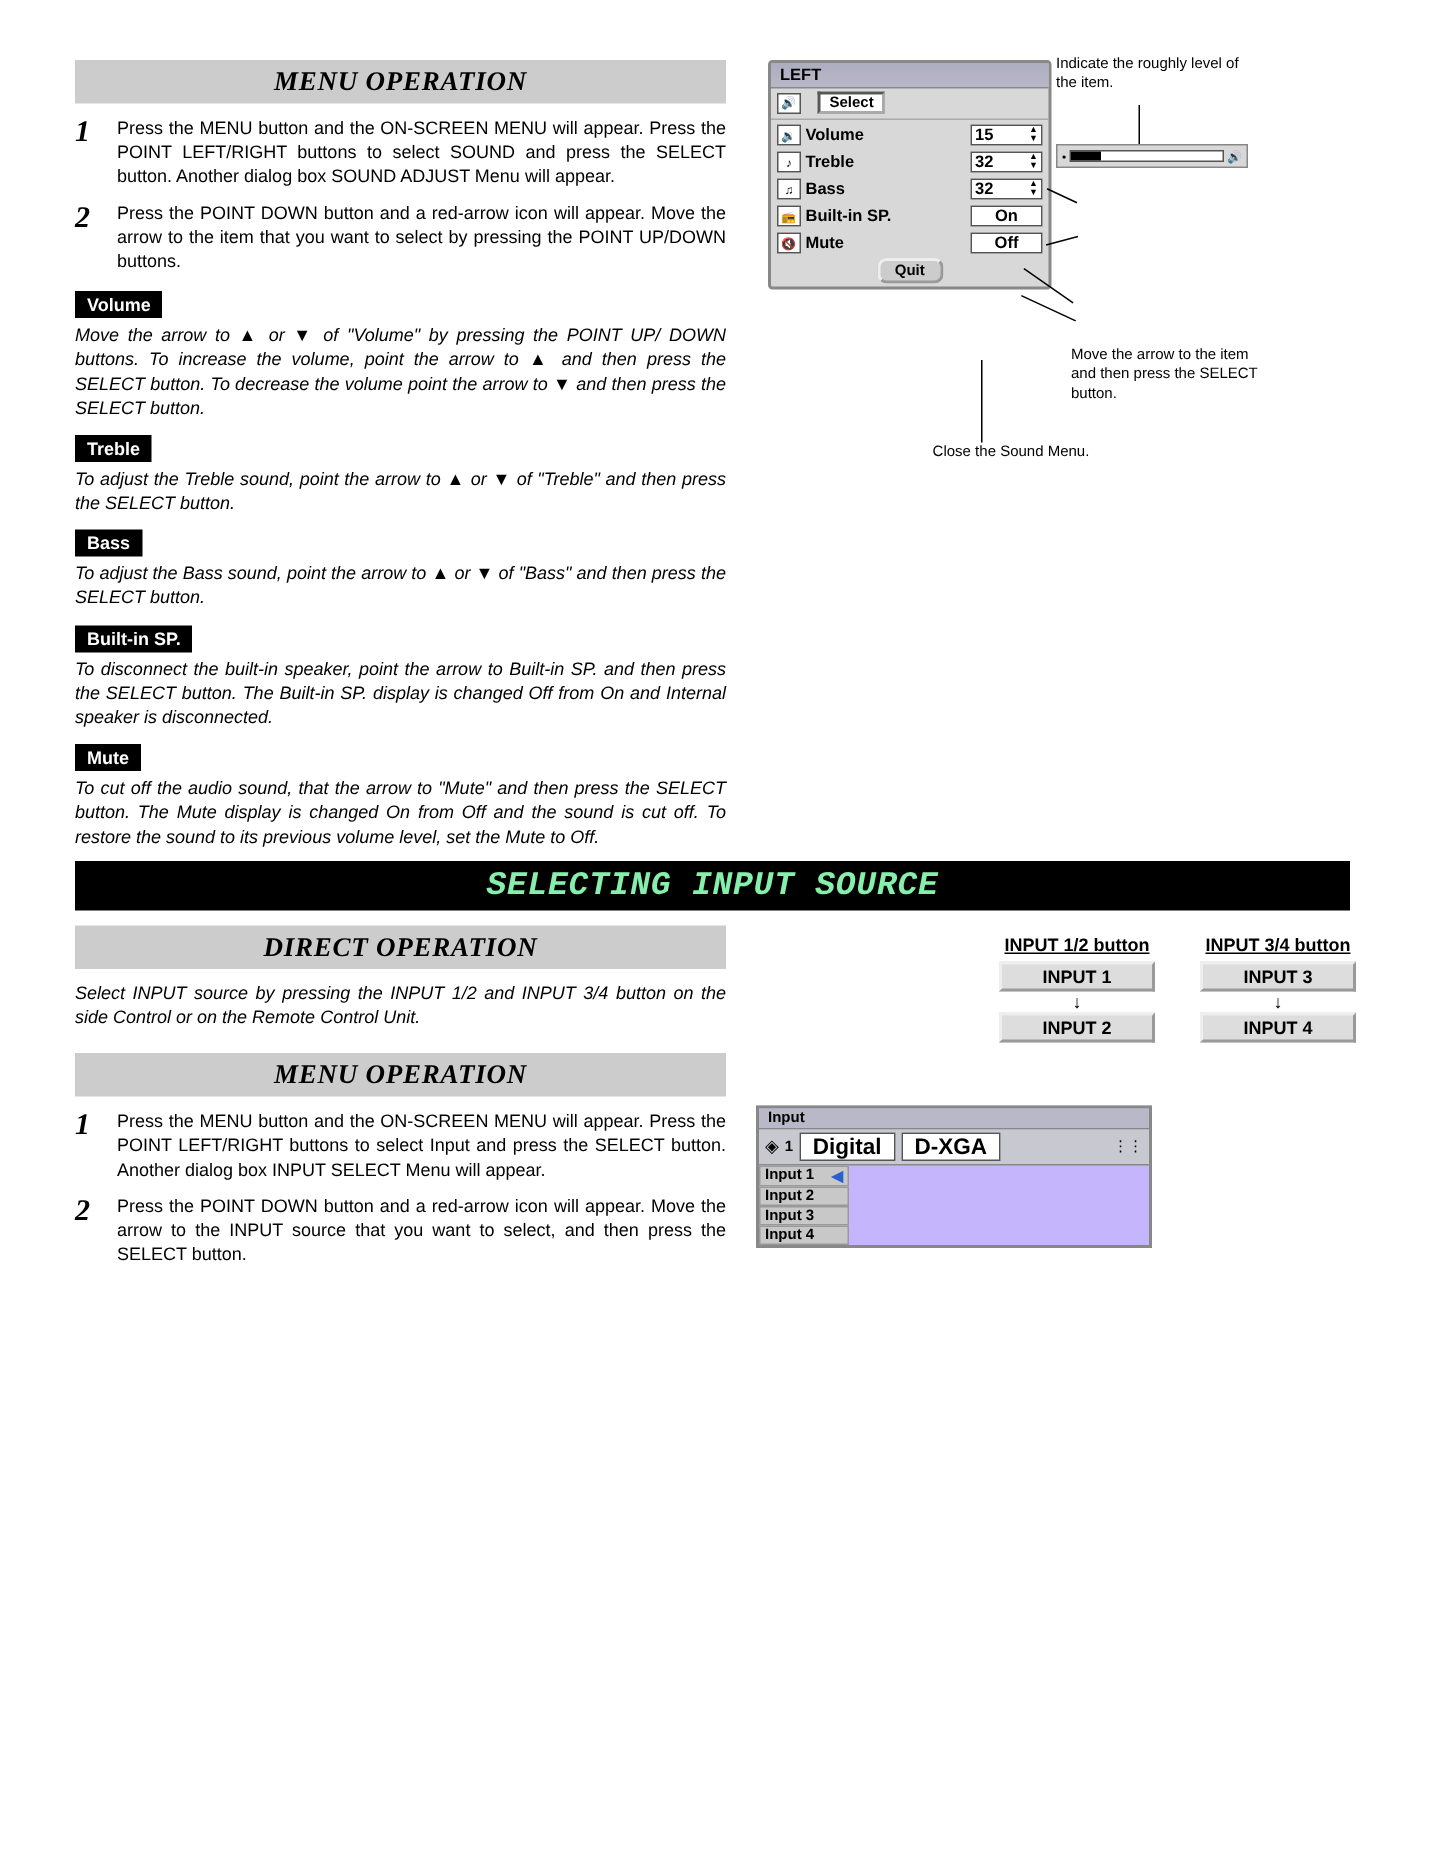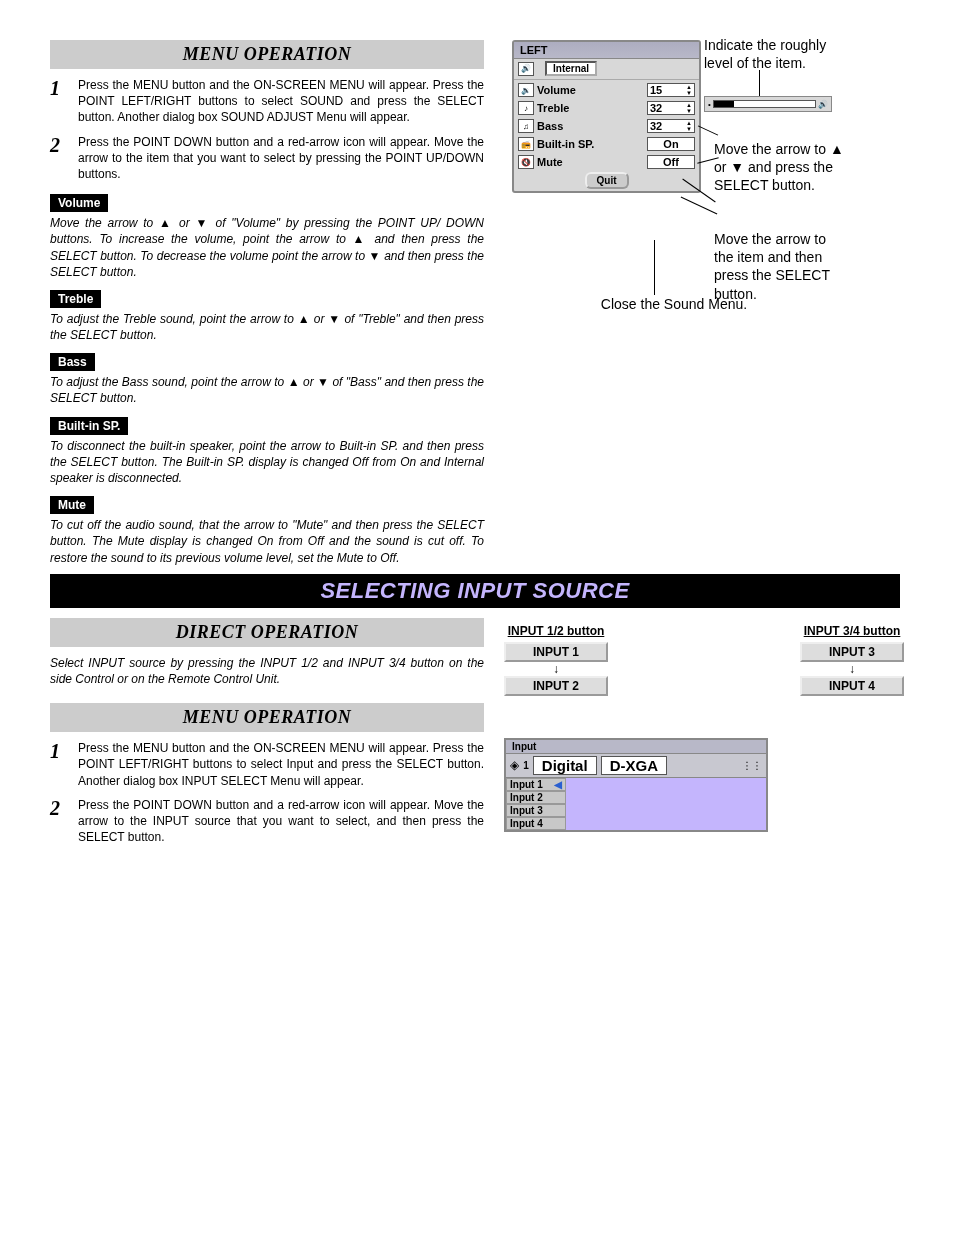--- a/index.html
+++ b/index.html
@@ -1,20 +1,20 @@
 <!DOCTYPE html>
 <html><head>
 <meta charset="utf-8">
 <style>
   body { font-family: Arial, Helvetica, sans-serif; font-size: 12px; color: #000; margin: 0; padding: 40px 50px; width: 954px; box-sizing: border-box; background: #fff; }
   .row { display: flex; gap: 20px; }
   .col-left { flex: 1; }
   .col-right { width: 400px; }
   .section-bar { background: #ccc; font-size: 18px; font-weight: bold; font-style: italic; padding: 4px 25px; font-family: Georgia, 'Times New Roman', serif; letter-spacing: 0.5px; text-align: center; }
-  .big-bar { background: #000; color: #c4b5fd; font-size: 22px; font-weight: bold; font-style: italic; text-align: center; padding: 4px 0; margin: 6px 4px 10px 0; font-family: Liberation Sans, sans-serif; letter-spacing: 0.5px; }
+  .big-bar { background: #000; color: #86efac; font-size: 22px; font-weight: bold; font-style: italic; text-align: center; padding: 4px 0; margin: 6px 4px 10px 0; font-family: Liberation Mono, monospace; letter-spacing: 0.5px; }
   ol.steps { list-style: none; padding: 0; margin: 8px 0 12px 0; }
   ol.steps li { display: flex; margin-bottom: 8px; }
   .step-num { font-family: Georgia, serif; font-style: italic; font-weight: bold; font-size: 20px; width: 28px; flex-shrink: 0; }
   .step-text { text-align: justify; line-height: 1.35; }
   .label-box { background: #000; color: #fff; display: inline-block; padding: 2px 8px; font-weight: bold; margin-bottom: 3px; }
   .para { text-align: justify; line-height: 1.35; margin-bottom: 10px; font-style: italic; }
 
   
   .panel { position: relative; }
   .dlg { background: #d8d8d8; border: 2px solid #888; border-radius: 3px; width: 185px; font-size: 11px; }
@@ -24,21 +24,21 @@
   .dlg-label { font-weight: bold; flex: 1; font-size: 11px; }
   .dlg-val { background: #fff; border: 1px solid #555; width: 42px; text-align: center; font-weight: bold; padding: 0 2px; display: flex; justify-content: space-between; align-items: center; }
   .spin { display: flex; flex-direction: column; font-size: 6px; line-height: 6px; }
   .dlg hr { border: none; border-top: 1px solid #aaa; margin: 1px 0; }
   .quit-row { text-align: center; padding: 3px 0 5px 0; }
   .quit-btn { background: #ccc; border: 2px outset #eee; padding: 1px 10px; font-size: 10px; font-weight: bold; border-radius: 6px; }
   .lang-box { background: #fff; border: 2px inset #aaa; padding: 0 6px; margin-left: 8px; font-size: 10px; font-weight: bold; }
   .slider-box { position: absolute; left: 200px; top: 56px; width: 120px; height: 14px; background: #d8d8d8; border: 1px solid #888; display: flex; align-items: center; padding: 0 3px; gap: 2px; }
   .slider-track { flex: 1; height: 6px; background: #fff; border: 1px solid #555; position: relative; }
   .slider-fill { position: absolute; left: 0; top: 0; height: 100%; width: 20%; background: #000; }
-  .annotation { font-size: 14px; line-height: 1.3; position: absolute; }
+  .annotation { font-size: 10px; line-height: 1.3; position: absolute; }
   .ann-line { position: absolute; background: #000; }
 
   
   .input-col { text-align: center; }
   .input-hdr { font-size: 12px; font-weight: bold; text-decoration: underline; margin-bottom: 4px; }
   .input-btn { background: #ddd; border: 2px outset #eee; width: 100px; margin: 2px auto; font-weight: bold; font-size: 12px; padding: 1px 0; }
   .down-arrow { font-size: 12px; margin: -2px 0; }
 
   
   .inp-menu { background: #c4b5fd; border: 2px solid #888; width: 260px; font-size: 11px; margin-top: 10px; }
@@ -81,21 +81,21 @@
   </div>
 
   <div class="col-right">
     <div class="panel" style="height:280px">
       <div class="annotation" style="left:200px; top:-4px; width:130px;">Indicate the roughly level of the item.</div>
 
       <div class="dlg" style="position:absolute; left:8px; top:0;">
         <div class="dlg-title">LEFT</div>
         <div class="dlg-row">
           <span class="dlg-icon">🔊</span>
-          <span class="lang-box">Internal</span>
+          <span class="lang-box">Select</span>
         </div>
         <hr>
         <div class="dlg-row">
           <span class="dlg-icon">🔉</span>
           <span class="dlg-label">Volume</span>
           <span class="dlg-val">
               <span>15</span>
               <span class="spin">▲<br>▼</span>
             </span>
         </div>
@@ -131,21 +131,20 @@
       </div>
 
       <div class="slider-box">
         <span style="font-size:8px">•</span>
         <div class="slider-track">
             <div class="slider-fill"></div>
           </div>
         <span style="font-size:8px">🔊</span>
       </div>
 
-      <div class="annotation" style="left:210px; top:100px; width:130px;">Move the arrow to ▲ or ▼ and press the SELECT button.</div>
       <div class="annotation" style="left:210px; top:190px; width:130px;">Move the arrow to the item and then press the SELECT button.</div>
       <div class="annotation" style="left:80px; top:255px; width:180px; text-align:center;">Close the Sound Menu.</div>
 
       <div class="ann-line" style="left:255px; top:30px; width:1px; height:26px;"></div>
       <div class="ann-line" style="left:193px; top:90px; width:22px; height:1px; transform:rotate(25deg);"></div>
       <div class="ann-line" style="left:193px; top:120px; width:22px; height:1px; transform:rotate(-15deg);"></div>
       <div class="ann-line" style="left:175px; top:150px; width:40px; height:1px; transform:rotate(35deg);"></div>
       <div class="ann-line" style="left:175px; top:165px; width:40px; height:1px; transform:rotate(25deg);"></div>
       <div class="ann-line" style="left:150px; top:200px; width:1px; height:55px;"></div>
     </div>
@@ -166,21 +165,21 @@
           <span class="step-text">Press the MENU button and the ON-SCREEN MENU will appear.  Press the POINT LEFT/RIGHT buttons to select Input and press the SELECT button.  Another dialog box INPUT SELECT Menu will appear.</span>
         </li>
       <li>
           <span class="step-num">2</span>
           <span class="step-text">Press the POINT DOWN button and a red-arrow icon will appear.  Move the arrow to the INPUT source that you want to select, and then press the SELECT button.</span>
         </li>
     </ol>
   </div>
 
   <div class="col-right">
-    <div style="display:flex; gap:30px; justify-content:space-between; margin-top:6px;">
+    <div style="display:flex; gap:30px; justify-content:flex-end; margin-top:6px;">
       <div class="input-col">
         <div class="input-hdr">INPUT 1/2 button</div>
         <div class="input-btn">INPUT 1</div>
         <div class="down-arrow">↓</div>
         <div class="input-btn">INPUT 2</div>
       </div>
       <div class="input-col">
         <div class="input-hdr">INPUT 3/4 button</div>
         <div class="input-btn">INPUT 3</div>
         <div class="down-arrow">↓</div>

